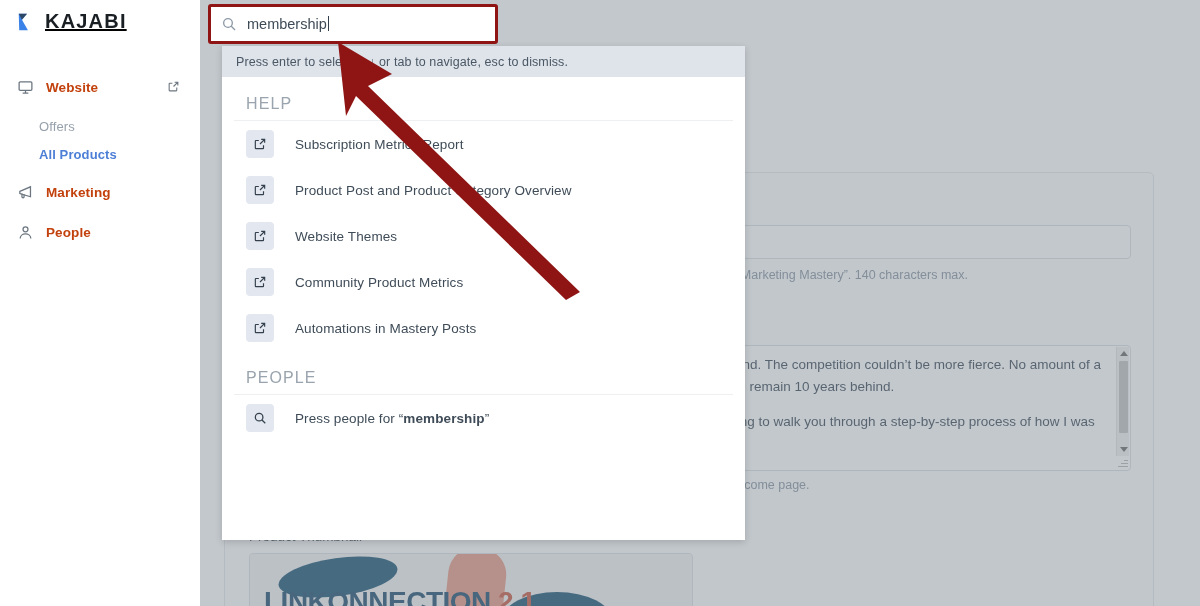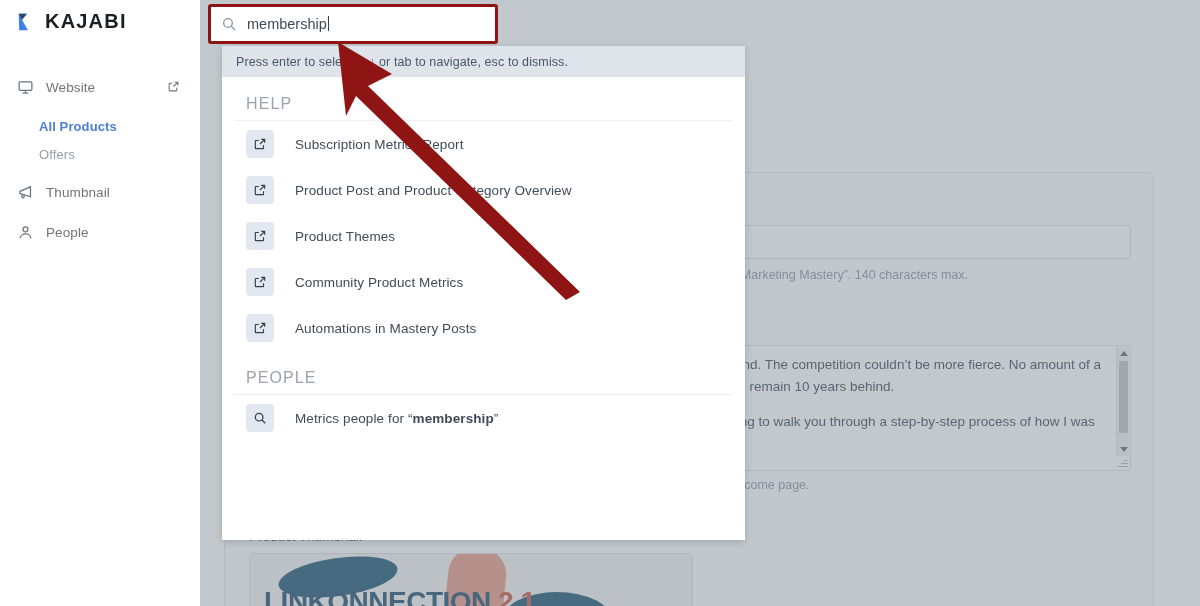--- a/index.html
+++ b/index.html
@@ -101,31 +101,31 @@
     position: absolute; left: 200px; top: 0; width: 1000px; height: 606px;
     background: rgba(122,133,145,0.45);
     pointer-events: none;
   }
 
   
   .sidebar {
     position: absolute; left: 0; top: 0; width: 200px; height: 606px;
     background: #ffffff; z-index: 20;
   }
-  .logo-row { position: absolute; left: 16px; top: 10px; display: flex; align-items: center; gap: 7px; }
+  .logo-row { position: absolute; left: 16px; top: 10px; display: flex; align-items: center; gap: 7px; text-decoration: underline; }
   .logo-mark { width: 22px; height: 22px; }
   .logo-text { font-size: 20px; font-weight: 700; letter-spacing: 1.2px; color: #1a1f24; }
 
   .nav { position: absolute; left: 0; top: 72px; width: 200px; }
   .nav-item {
     display: flex; align-items: center; height: 31px;
     padding-left: 16px; position: relative; cursor: pointer;
   }
   .nav-icon { width: 18px; height: 18px; margin-right: 12px; flex: 0 0 18px; color: #6b7680; display:flex; align-items:center; justify-content:center;}
-  .nav-label { font-size: 13.5px; font-weight: 400; color: #737373; letter-spacing: .1px; }
+  .nav-label { font-size: 13.5px; font-weight: 700; color: #c2410c; letter-spacing: .1px; }
   .nav-ext { position: absolute; right: 20px; top: 7px; width: 13px; height: 13px; color: #6b7680; }
   .nav-sub { padding-left: 39px; height: 28px; display: flex; align-items: center; cursor: pointer; }
   .nav-sub .nav-label { font-size: 13px; }
   .nav-sub.active .nav-label { color: #4d7fd6; font-weight: 700; }
   .nav-sub.muted .nav-label { color: #97a1ab; font-weight: 400; }
   .nav-gap { height: 9px; }
 
   
   .search-wrap {
     position: absolute; left: 208px; top: 4px;
@@ -264,37 +264,37 @@
           <svg viewBox="0 0 24 24" width="13" height="13" fill="none" stroke="currentColor" stroke-width="2">
             <path d="M14 4h6v6M20 4l-8 8"></path>
               <path d="M18 14v5a1 1 0 0 1-1 1H5a1 1 0 0 1-1-1V7a1 1 0 0 1 1-1h5"></path>
           </svg>
         </span>
       </div>
 
       <div class="nav-gap"></div>
 
 
+      <div class="nav-sub muted">
+        <span class="nav-label">Offers</span>
+      </div>
       <div class="nav-sub active">
         <span class="nav-label">All Products</span>
-      </div>
-      <div class="nav-sub muted">
-        <span class="nav-label">Offers</span>
       </div>
 
       <div class="nav-gap"></div>
 
       <div class="nav-item">
         <span class="nav-icon">
           <svg viewBox="0 0 24 24" width="17" height="17" fill="none" stroke="currentColor" stroke-width="1.8">
             <path d="M4 10.5 19 4v14L4 13.5z"></path>
               <path d="M7 13.5v4.5a1.5 1.5 0 0 0 3 0v-3.6"></path>
           </svg>
         </span>
-        <span class="nav-label">Thumbnail</span>
+        <span class="nav-label">Marketing</span>
       </div>
 
       <div class="nav-gap"></div>
 
       <div class="nav-item">
         <span class="nav-icon">
           <svg viewBox="0 0 24 24" width="17" height="17" fill="none" stroke="currentColor" stroke-width="1.8">
             <circle cx="12" cy="7.5" r="3.5"></circle>
               <path d="M4.5 20.5c0-4.1 3.4-6.5 7.5-6.5s7.5 2.4 7.5 6.5"></path>
           </svg>
@@ -332,21 +332,21 @@
         <span class="dd-label">Product Post and Product Category Overview</span>
       </div>
 
       <div class="dd-item">
         <span class="dd-icon-box">
           <svg viewBox="0 0 24 24" fill="none" stroke="currentColor" stroke-width="2">
             <path d="M14 4h6v6M20 4l-8 8"></path>
               <path d="M18 14v5a1 1 0 0 1-1 1H5a1 1 0 0 1-1-1V7a1 1 0 0 1 1-1h5"></path>
           </svg>
         </span>
-        <span class="dd-label">Product Themes</span>
+        <span class="dd-label">Website Themes</span>
       </div>
 
       <div class="dd-item">
         <span class="dd-icon-box">
           <svg viewBox="0 0 24 24" fill="none" stroke="currentColor" stroke-width="2">
             <path d="M14 4h6v6M20 4l-8 8"></path>
               <path d="M18 14v5a1 1 0 0 1-1 1H5a1 1 0 0 1-1-1V7a1 1 0 0 1 1-1h5"></path>
           </svg>
         </span>
         <span class="dd-label">Community Product Metrics</span>
@@ -366,21 +366,21 @@
     <div class="dd-section">
       <div class="dd-section-label">PEOPLE</div>
 
       <div class="dd-item">
         <span class="dd-icon-box">
           <svg viewBox="0 0 24 24" fill="none" stroke="currentColor" stroke-width="2.2">
             <circle cx="10.5" cy="10.5" r="6.5"></circle>
               <path d="M15.4 15.4 21 21"></path>
           </svg>
         </span>
-        <span class="dd-label"><span>Metrics people for “</span><b>membership</b><span>”</span></span>
+        <span class="dd-label"><span>Press people for “</span><b>membership</b><span>”</span></span>
       </div>
     </div>
 
   </div>
 
   <div class="search-wrap">
     <div class="search-inner">
       <span class="search-icon">
         <svg viewBox="0 0 24 24" fill="none" stroke="currentColor" stroke-width="2">
           <circle cx="10.5" cy="10.5" r="6.5"></circle>

